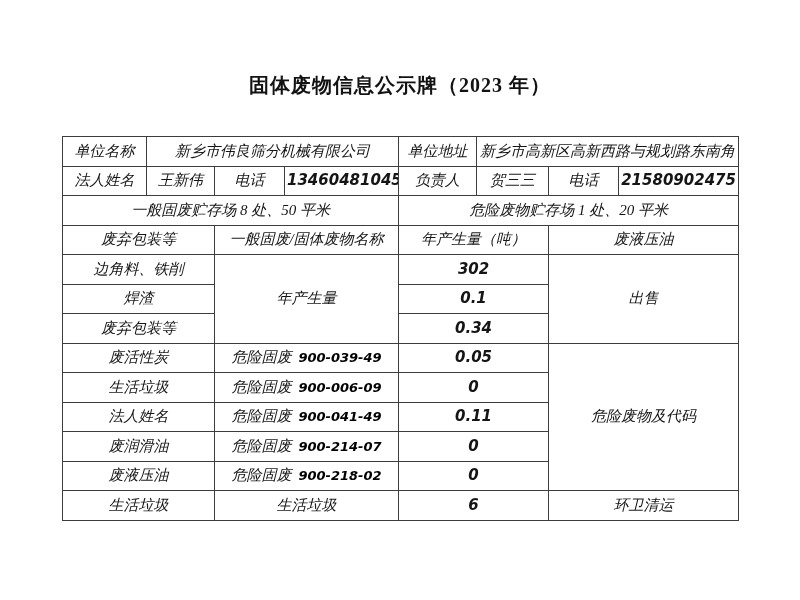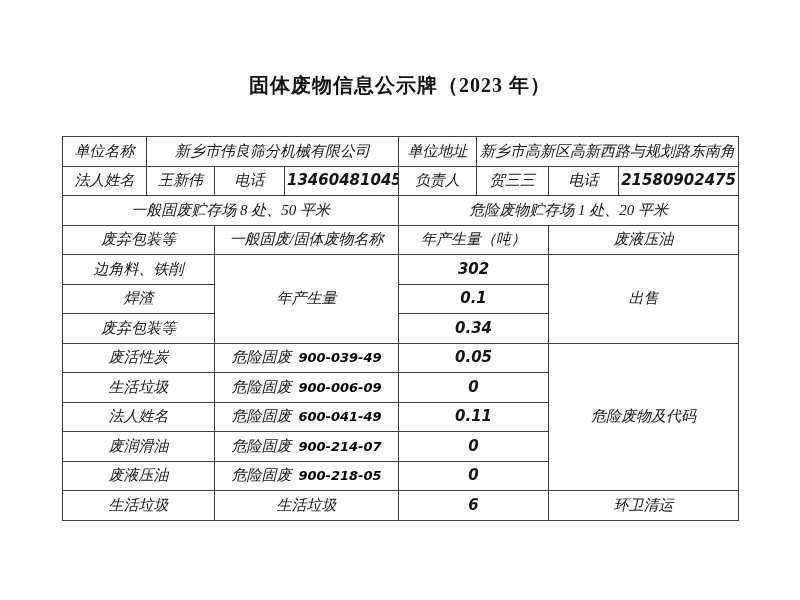--- a/index.html
+++ b/index.html
@@ -131,31 +131,31 @@
       <td colspan="2" class="num">0.05</td>
       <td colspan="2" rowspan="5" class="dest">危险废物及代码</td>
     </tr>
     <tr>
       <td colspan="2">生活垃圾</td>
       <td colspan="2"><span>危险固废</span><span class="num code">900-006-09</span></td>
       <td colspan="2" class="num">0</td>
     </tr>
     <tr>
       <td colspan="2">法人姓名</td>
-      <td colspan="2"><span>危险固废</span><span class="num code">600-041-49</span></td>
+      <td colspan="2"><span>危险固废</span><span class="num code">900-041-49</span></td>
       <td colspan="2" class="num">0.11</td>
     </tr>
     <tr>
       <td colspan="2">废润滑油</td>
       <td colspan="2"><span>危险固废</span><span class="num code">900-214-07</span></td>
       <td colspan="2" class="num">0</td>
     </tr>
     <tr>
       <td colspan="2">废液压油</td>
-      <td colspan="2"><span>危险固废</span><span class="num code">900-218-05</span></td>
+      <td colspan="2"><span>危险固废</span><span class="num code">900-218-02</span></td>
       <td colspan="2" class="num">0</td>
     </tr>
 
     <tr>
       <td colspan="2">生活垃圾</td>
       <td colspan="2">生活垃圾</td>
       <td colspan="2" class="num">6</td>
       <td colspan="2" class="dest">环卫清运</td>
     </tr>
 

